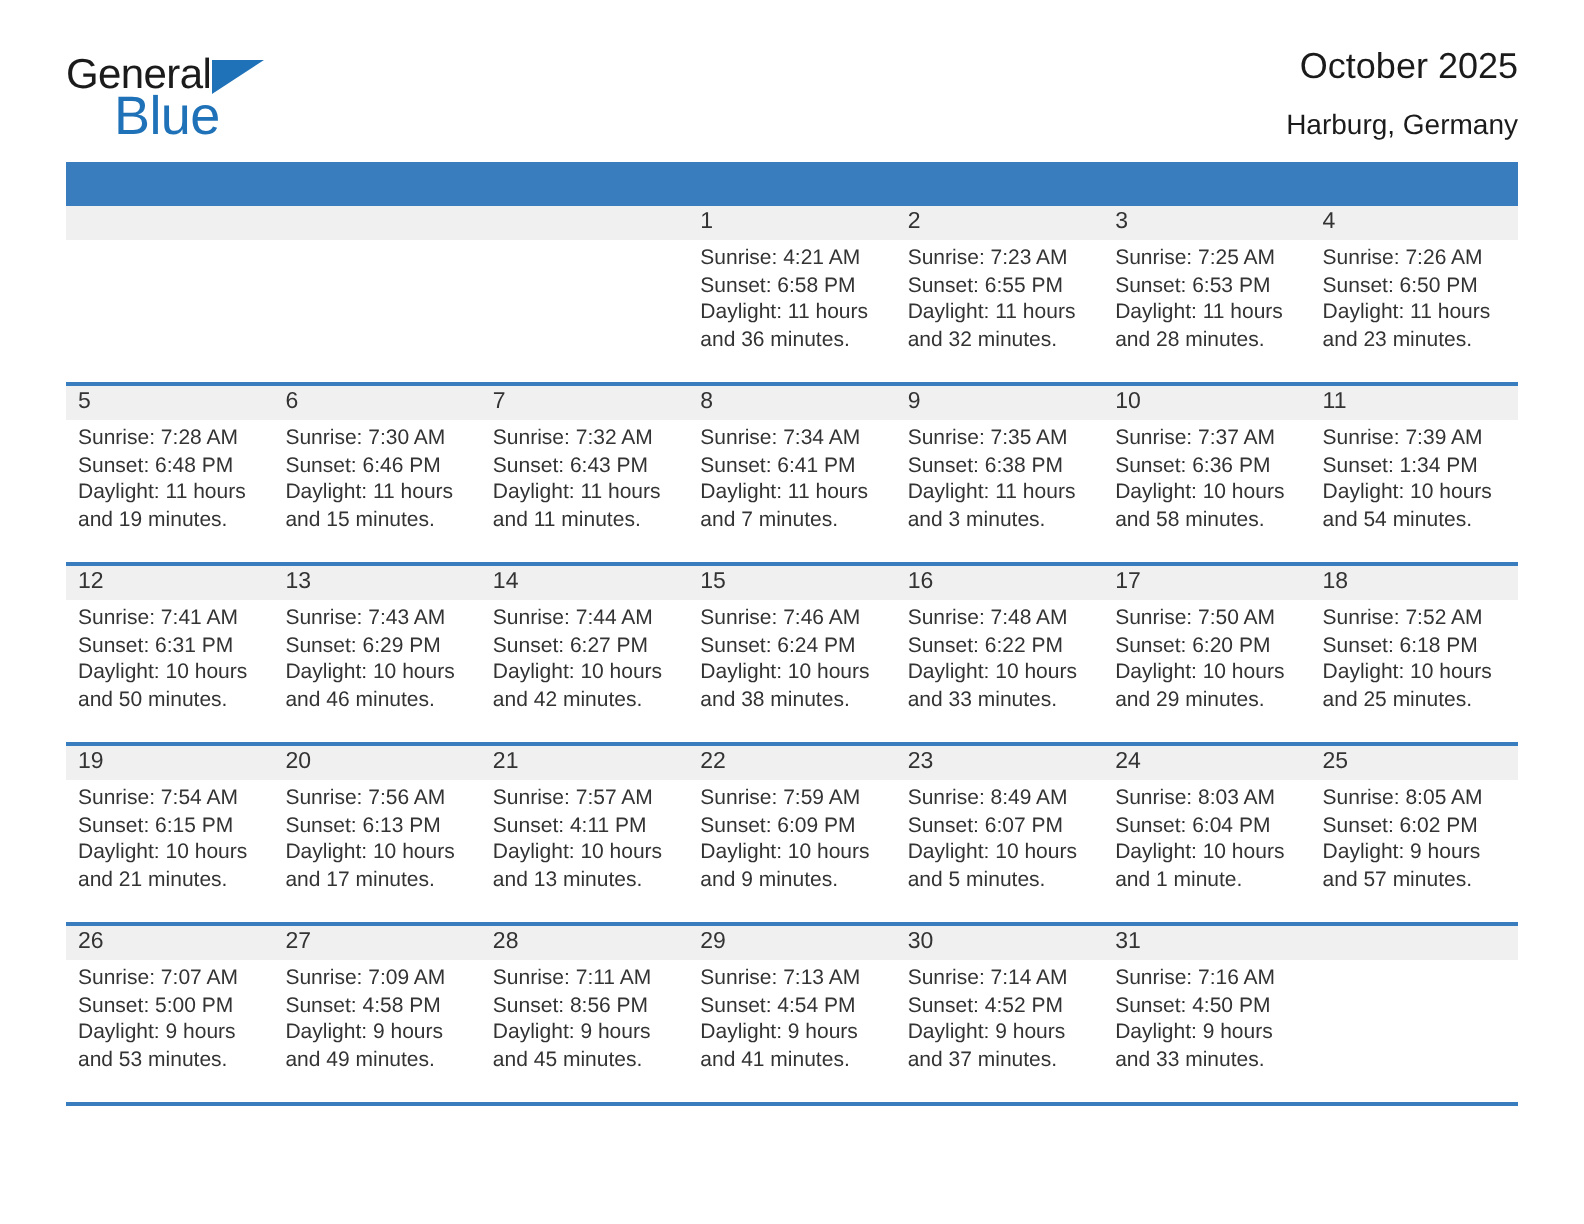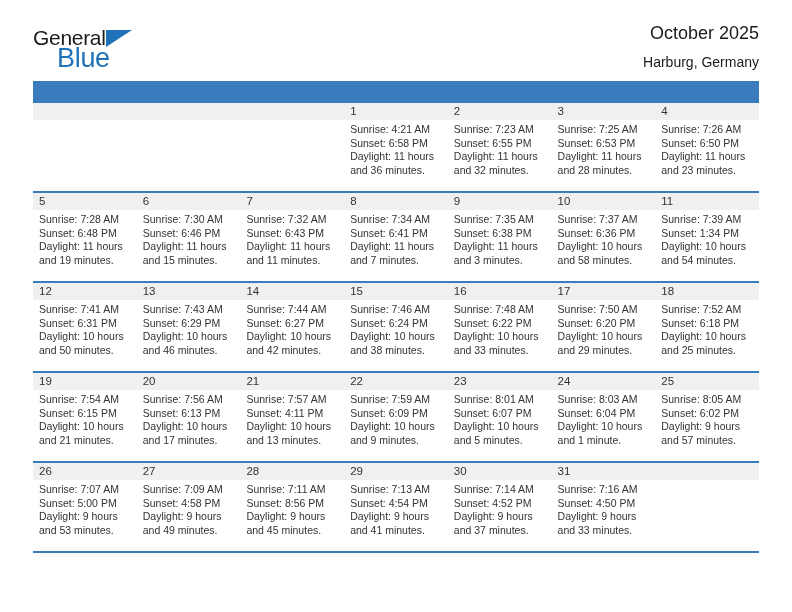--- a/index.html
+++ b/index.html
@@ -390,21 +390,21 @@
             <div class="body">
               <div>Sunrise: 7:59 AM</div>
               <div>Sunset: 6:09 PM</div>
               <div>Daylight: 10 hours</div>
               <div>and 9 minutes.</div>
             </div>
           </div>
           <div class="daycell">
             <div class="dateband">23</div>
             <div class="body">
-              <div>Sunrise: 8:01 AM</div>
+              <div>Sunrise: 8:49 AM</div>
               <div>Sunset: 6:07 PM</div>
               <div>Daylight: 10 hours</div>
               <div>and 5 minutes.</div>
             </div>
           </div>
           <div class="daycell">
             <div class="dateband">24</div>
             <div class="body">
               <div>Sunrise: 8:03 AM</div>
               <div>Sunset: 6:04 PM</div>

